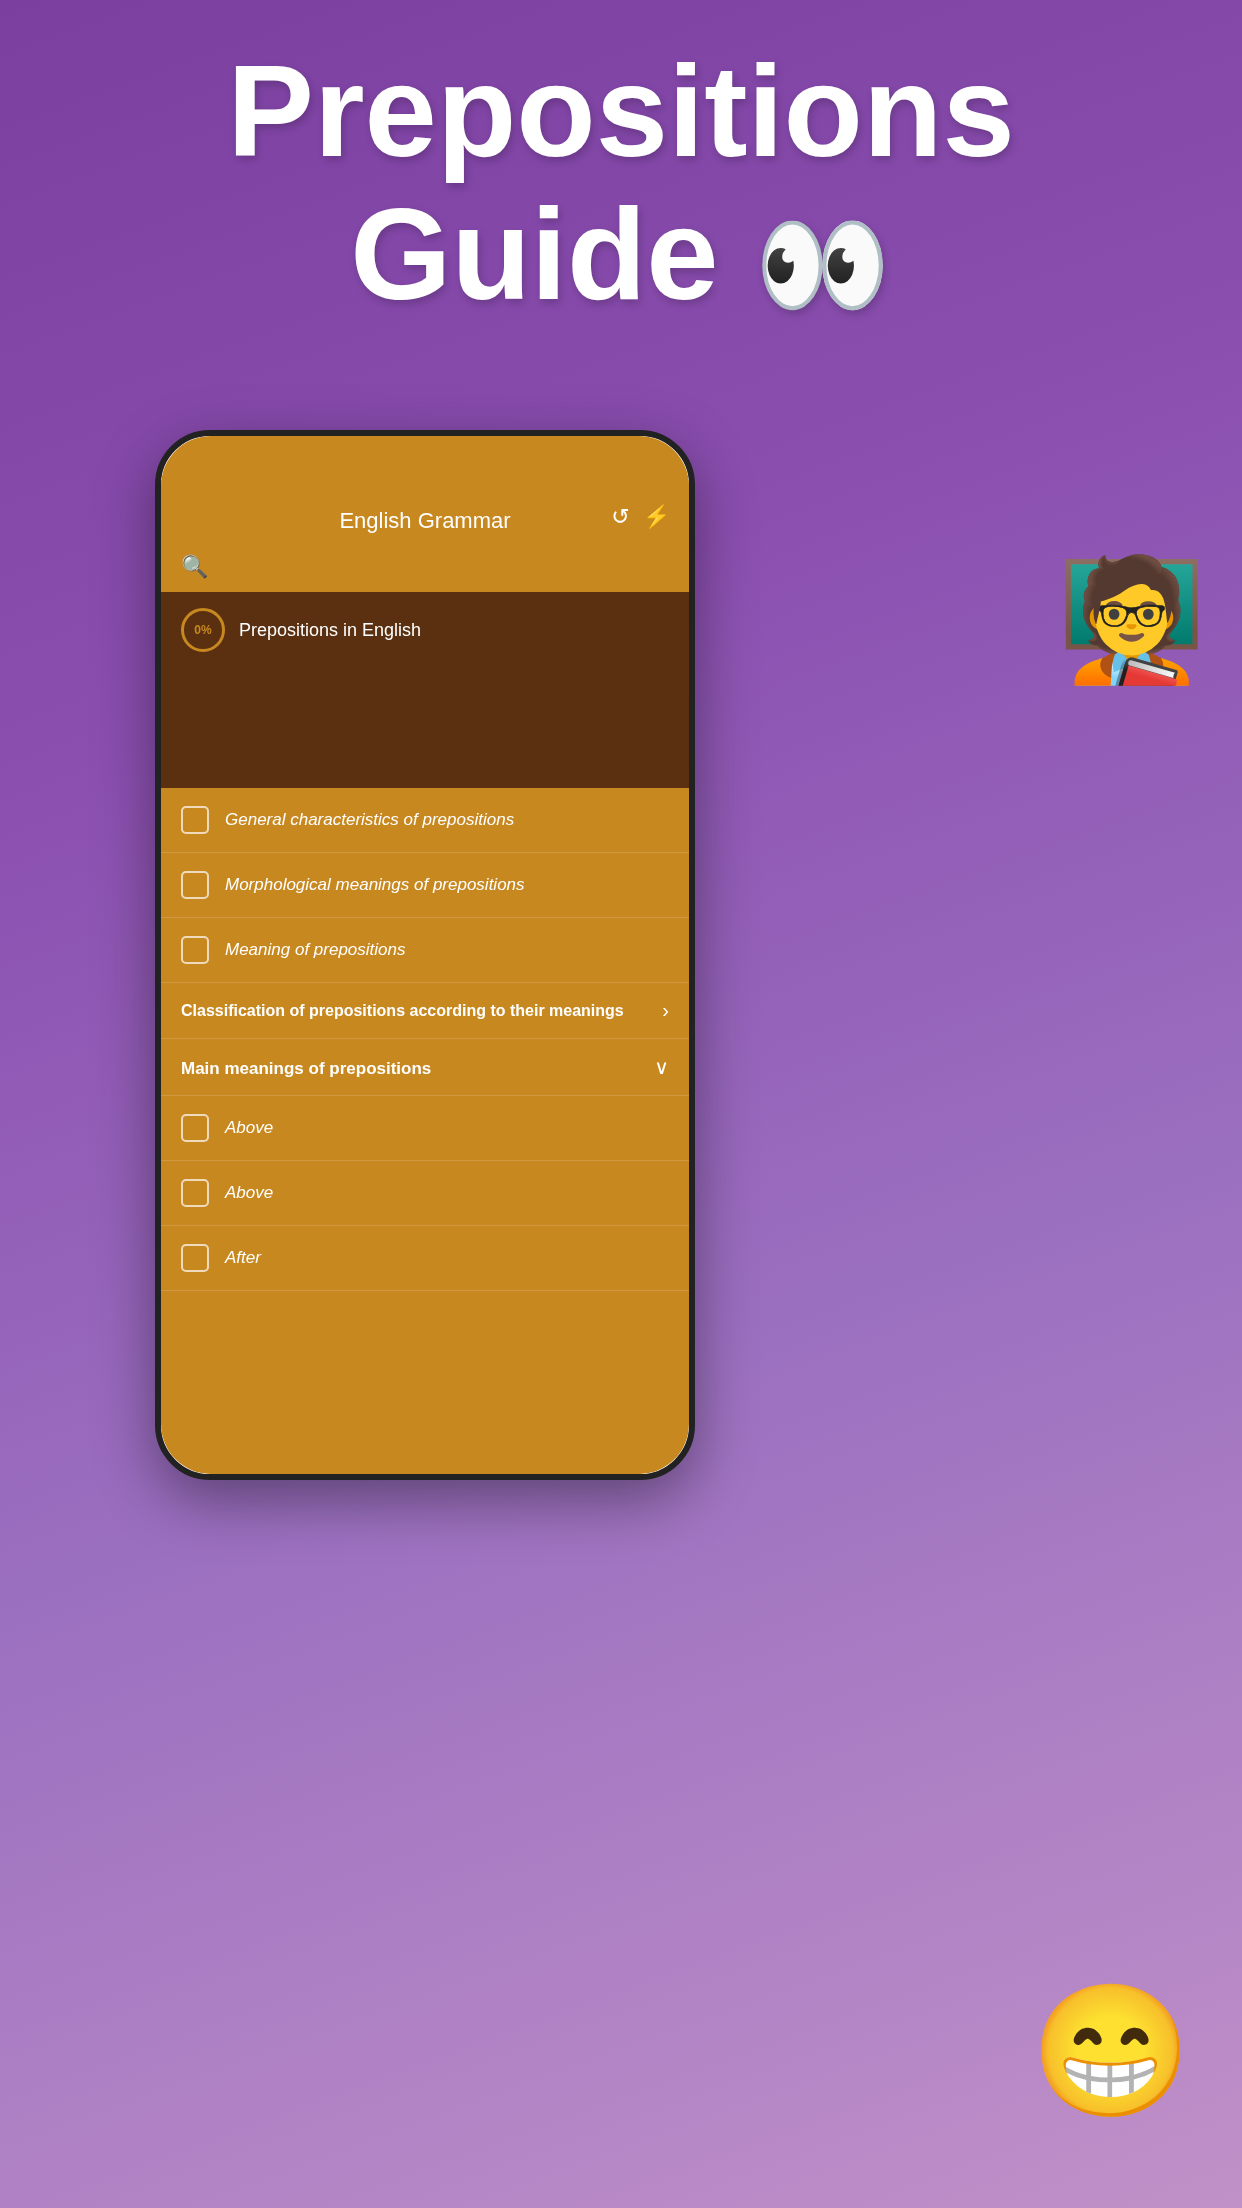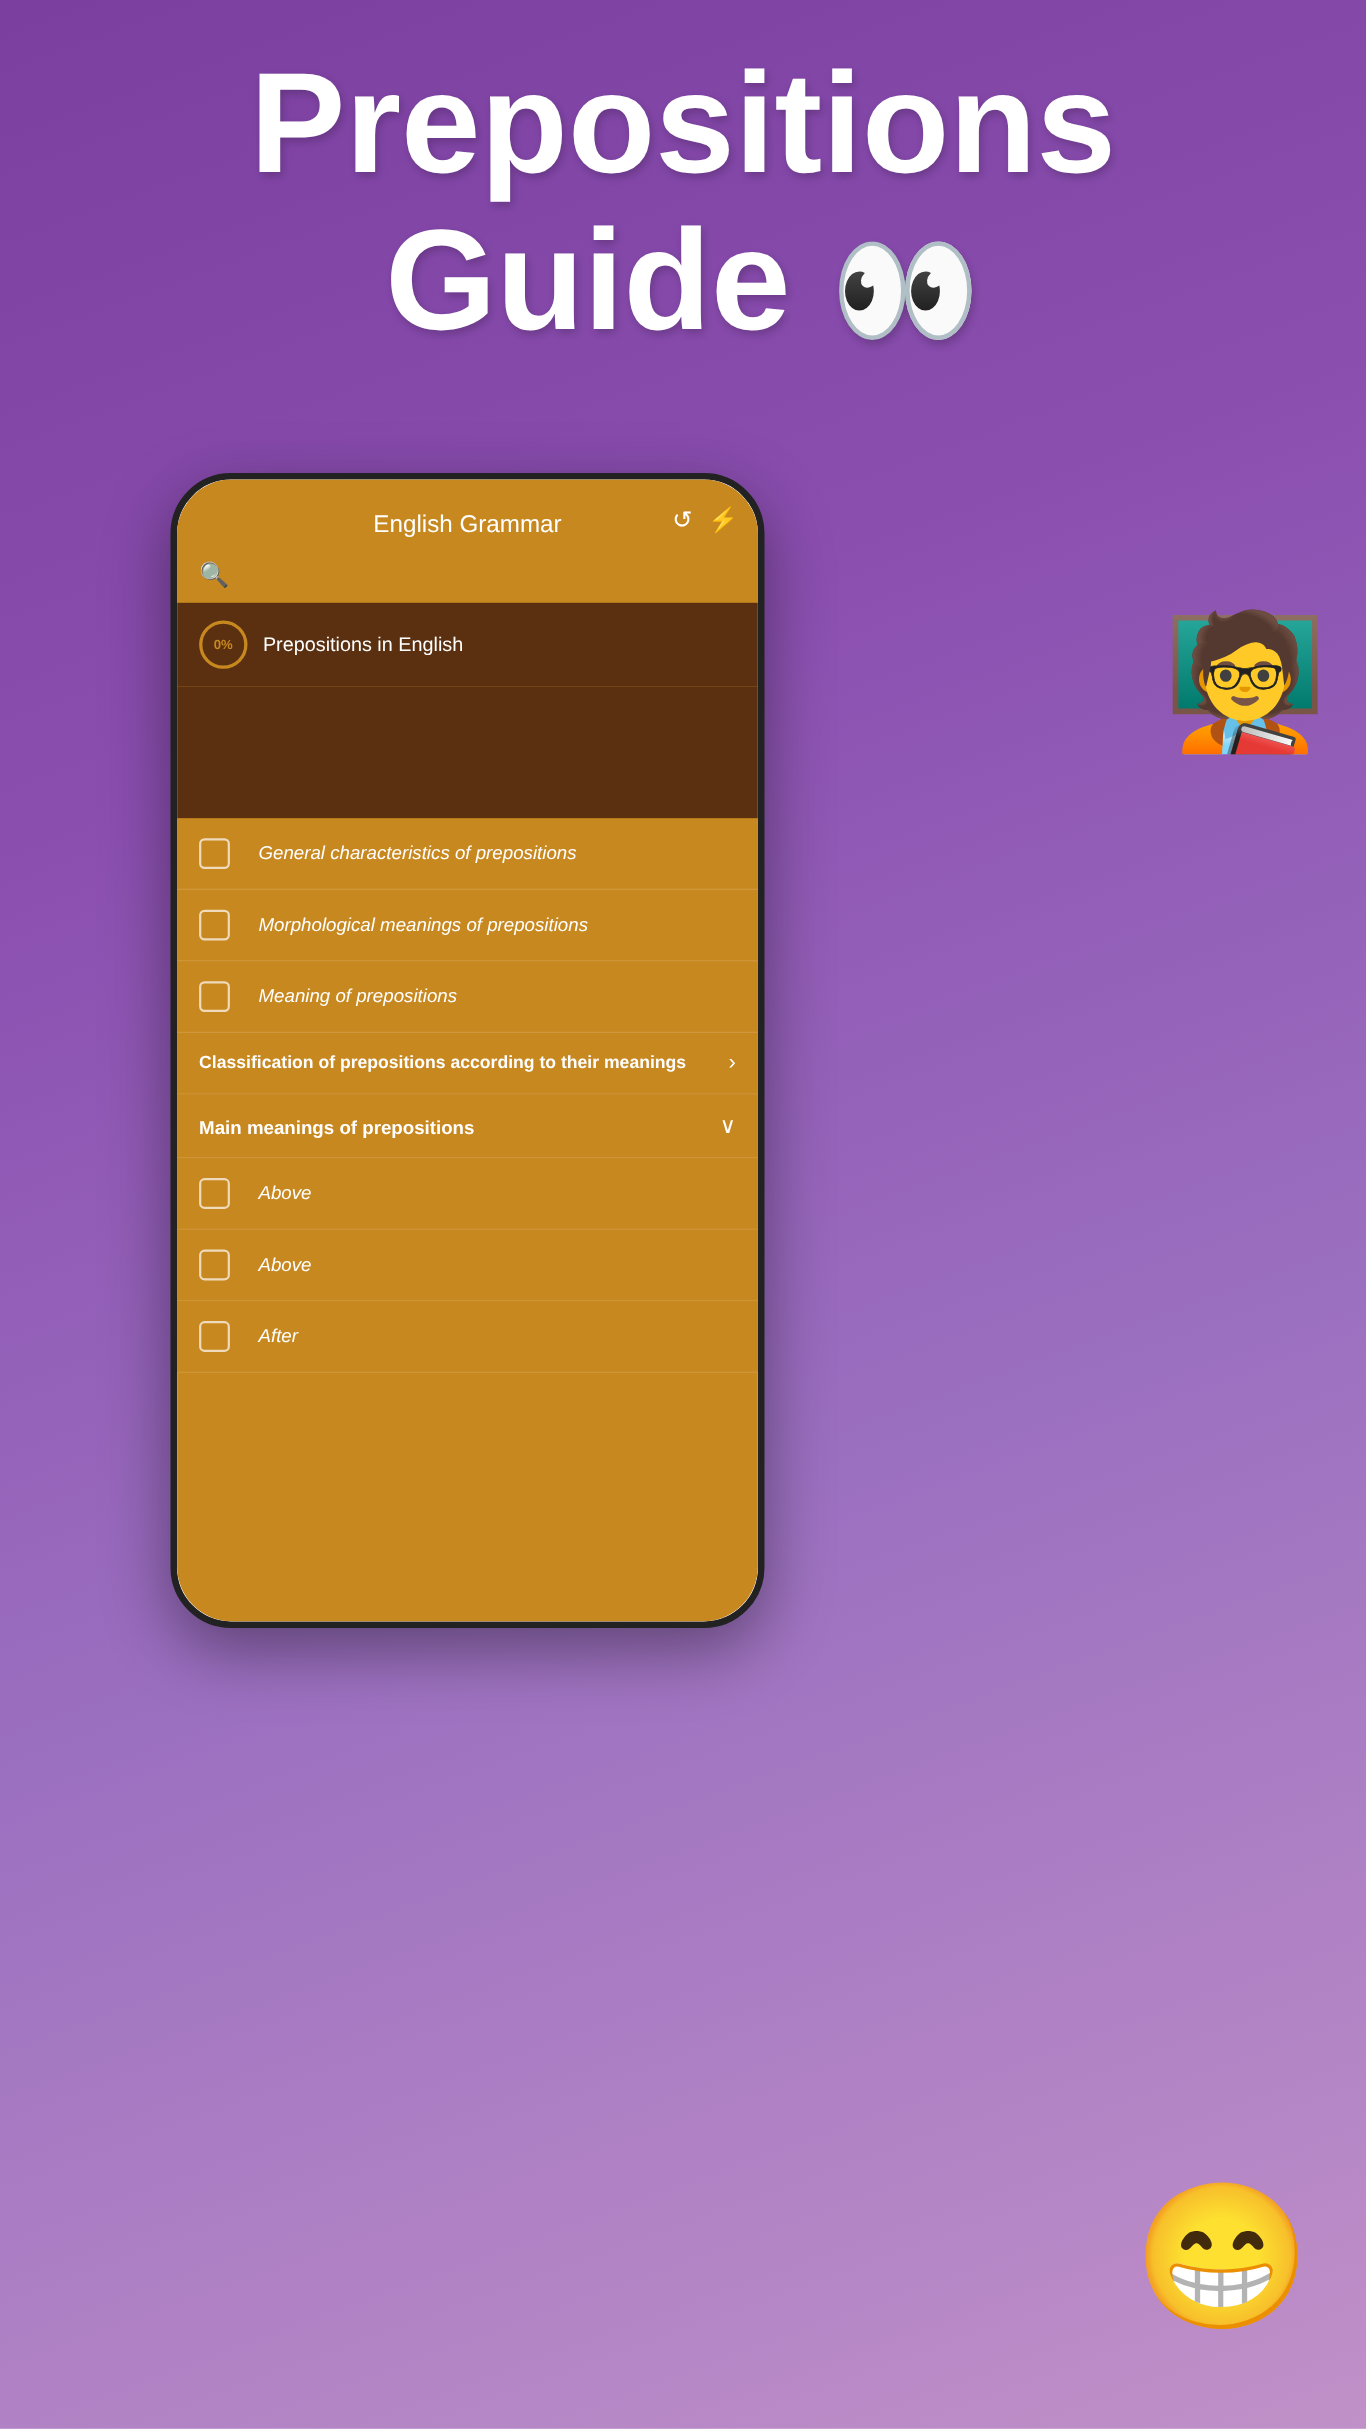--- a/index.html
+++ b/index.html
@@ -60,20 +60,21 @@
     }
 
     
     .app-header {
       background: #c88820;
       padding: 28px 24px 12px;
       display: flex;
       align-items: center;
       justify-content: center;
       position: relative;
+      margin-top: 44px;
     }
 
     .app-title {
       color: white;
       font-size: 22px;
       font-weight: 400;
       text-align: center;
     }
 
     .header-icons {
@@ -166,21 +167,20 @@
       border-radius: 5px;
       flex-shrink: 0;
       background: transparent;
     }
 
     .item-text {
       color: white;
       font-size: 17px;
       font-style: italic;
       flex: 1;
-      margin-left: 10px;
     }
 
     .item-text-bold {
       color: white;
       font-size: 16px;
       font-weight: 600;
       font-style: normal;
       flex: 1;
     }
 

